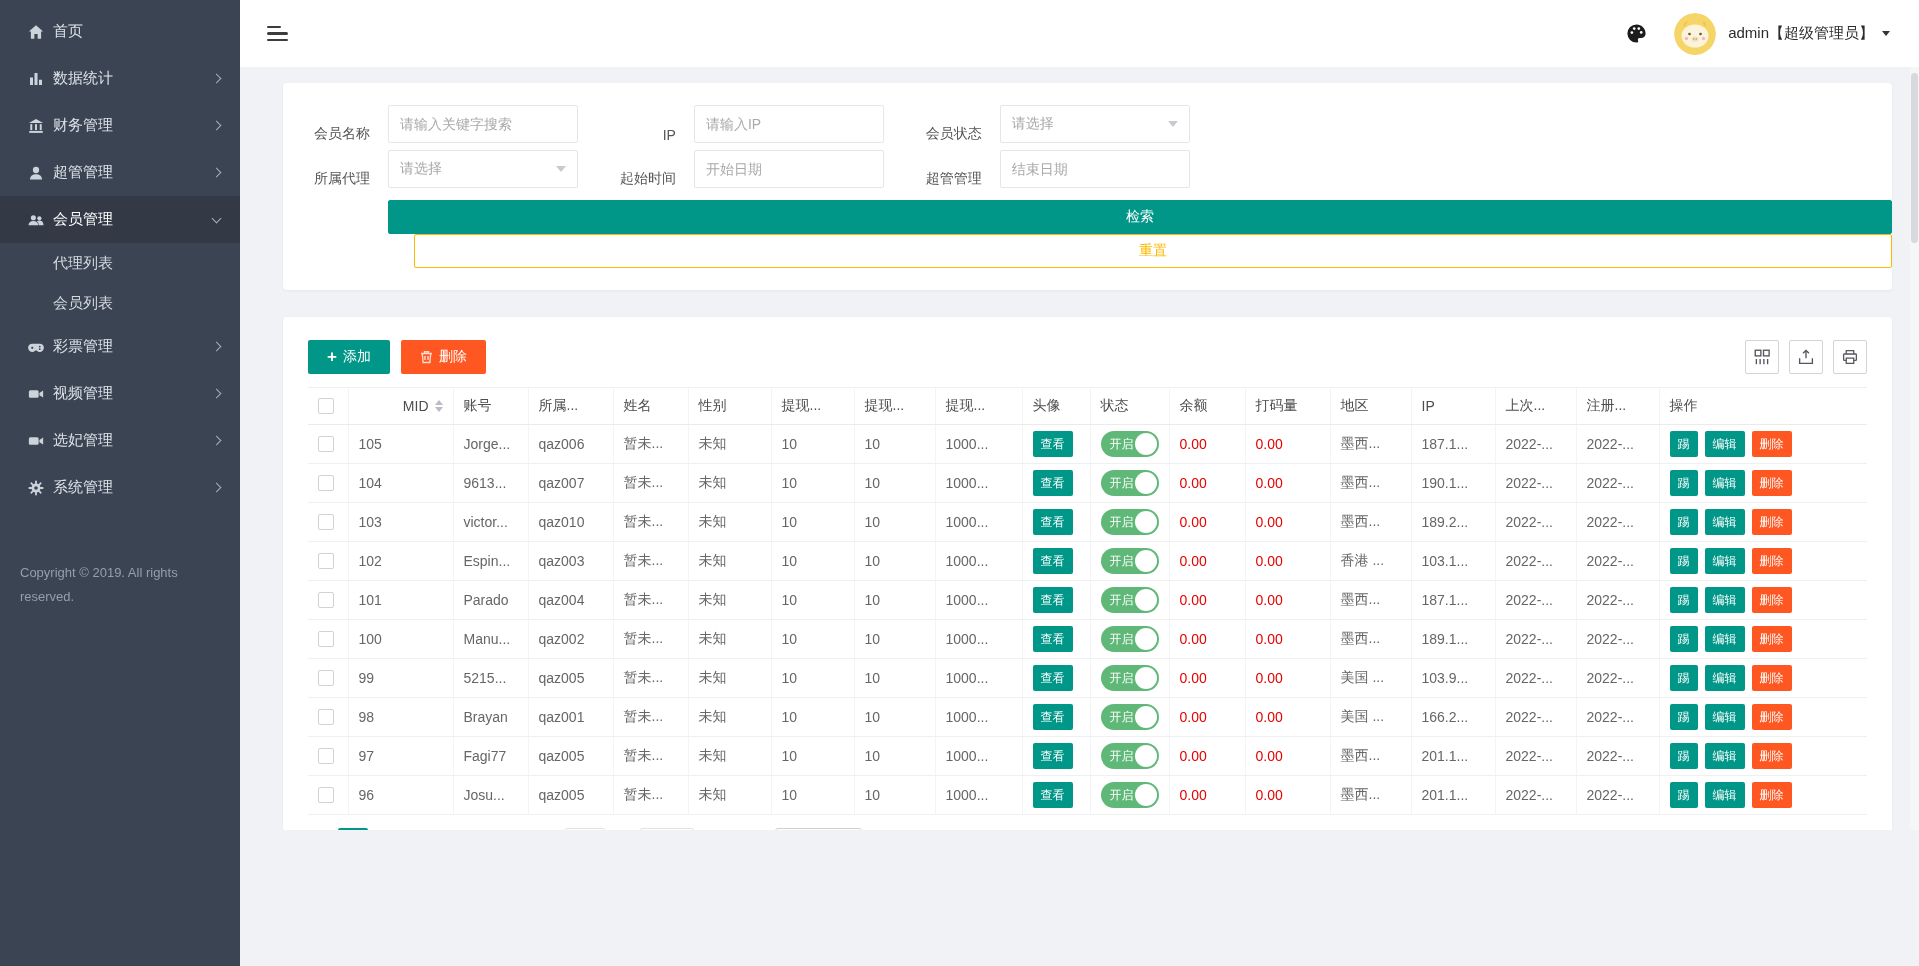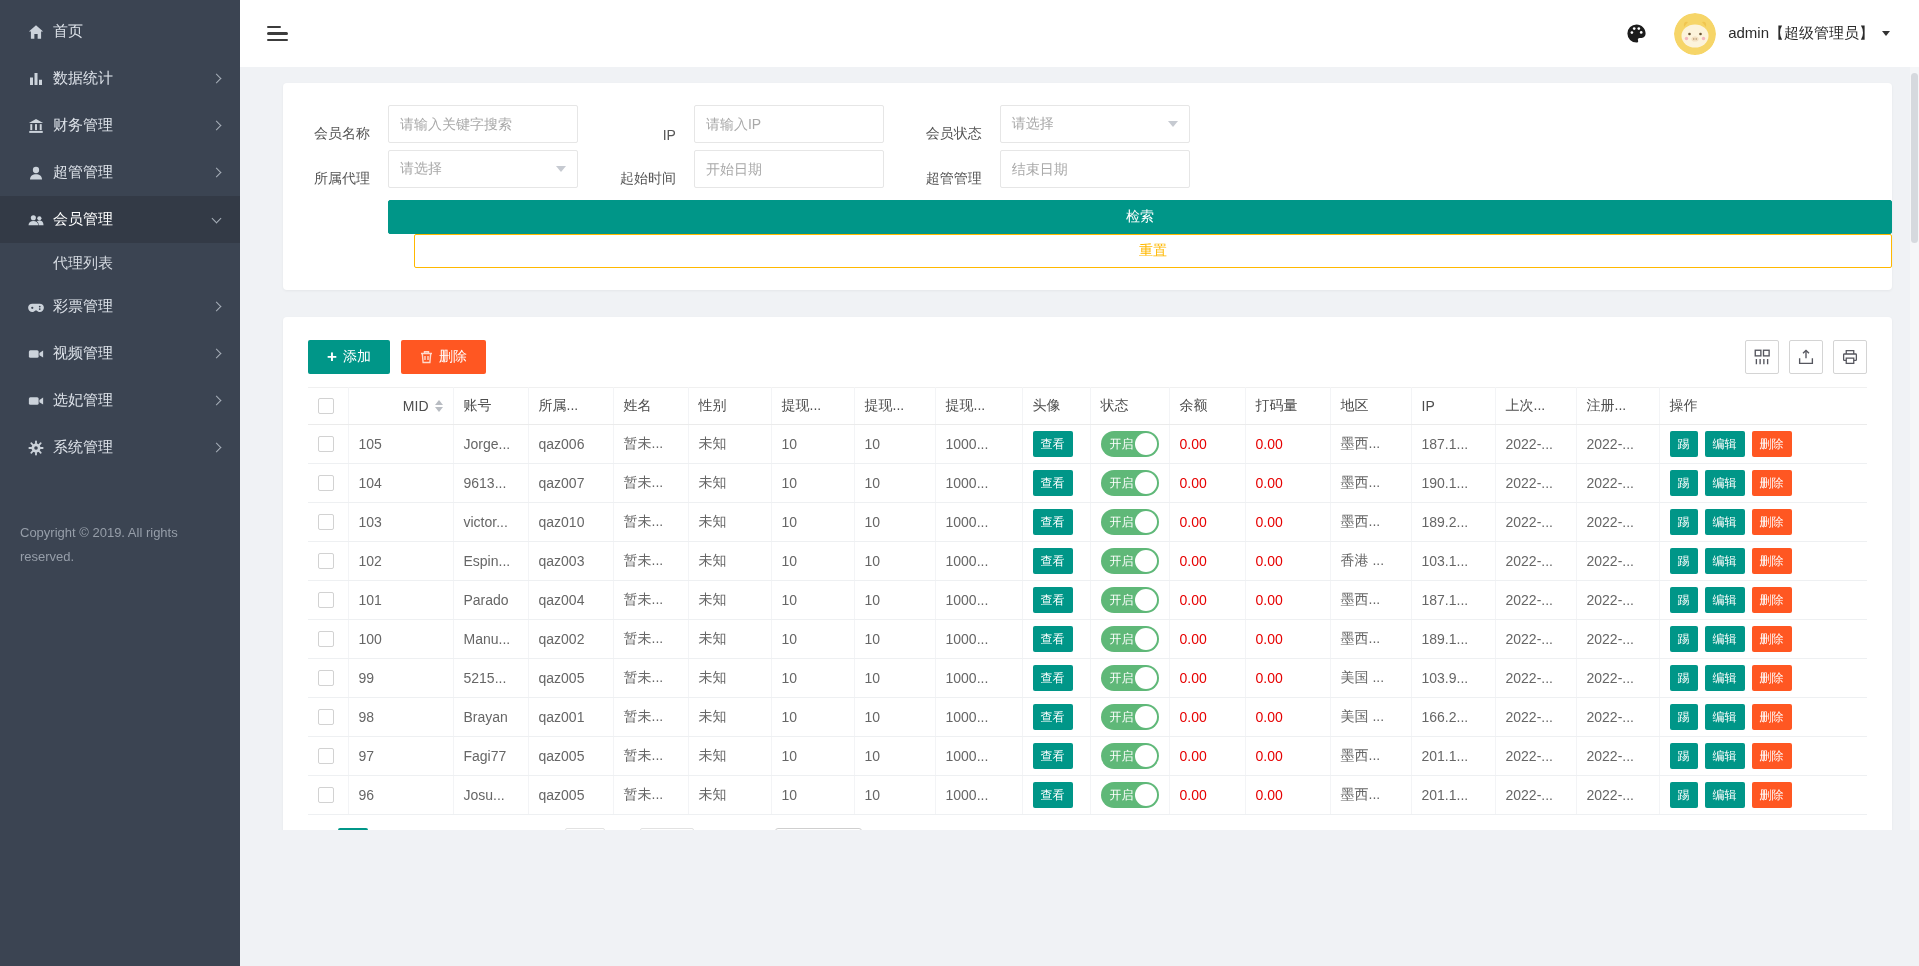--- a/index.html
+++ b/index.html
@@ -162,20 +162,23 @@
           </svg>
       </span>
       <span class="nav-label">会员管理</span>
       <span class="nav-arrow">
           <i class="chev down"></i>
         </span>
     </div>
     <div class="subnav">
       <div class="nav-item">
         <span class="nav-label">代理列表</span>
+      </div>
+      <div class="nav-item">
+        <span class="nav-label">会员列表</span>
       </div>
     </div>
     <div class="nav-item">
       <span class="nav-icon">
         <svg viewBox="0 0 24 24" fill="currentColor">
             <path d="M7 7.5h10a5.5 5.5 0 1 1 0 11c-1.7 0-3.2-.8-4.2-2h-1.6c-1 1.2-2.5 2-4.2 2a5.5 5.5 0 1 1 0-11z"></path>
             <circle cx="7" cy="13" r="1.5" fill="#3b4452"></circle>
             <circle cx="17" cy="11.4" r="1.2" fill="#3b4452"></circle>
             <circle cx="17" cy="14.8" r="1.2" fill="#3b4452"></circle>
           </svg>

